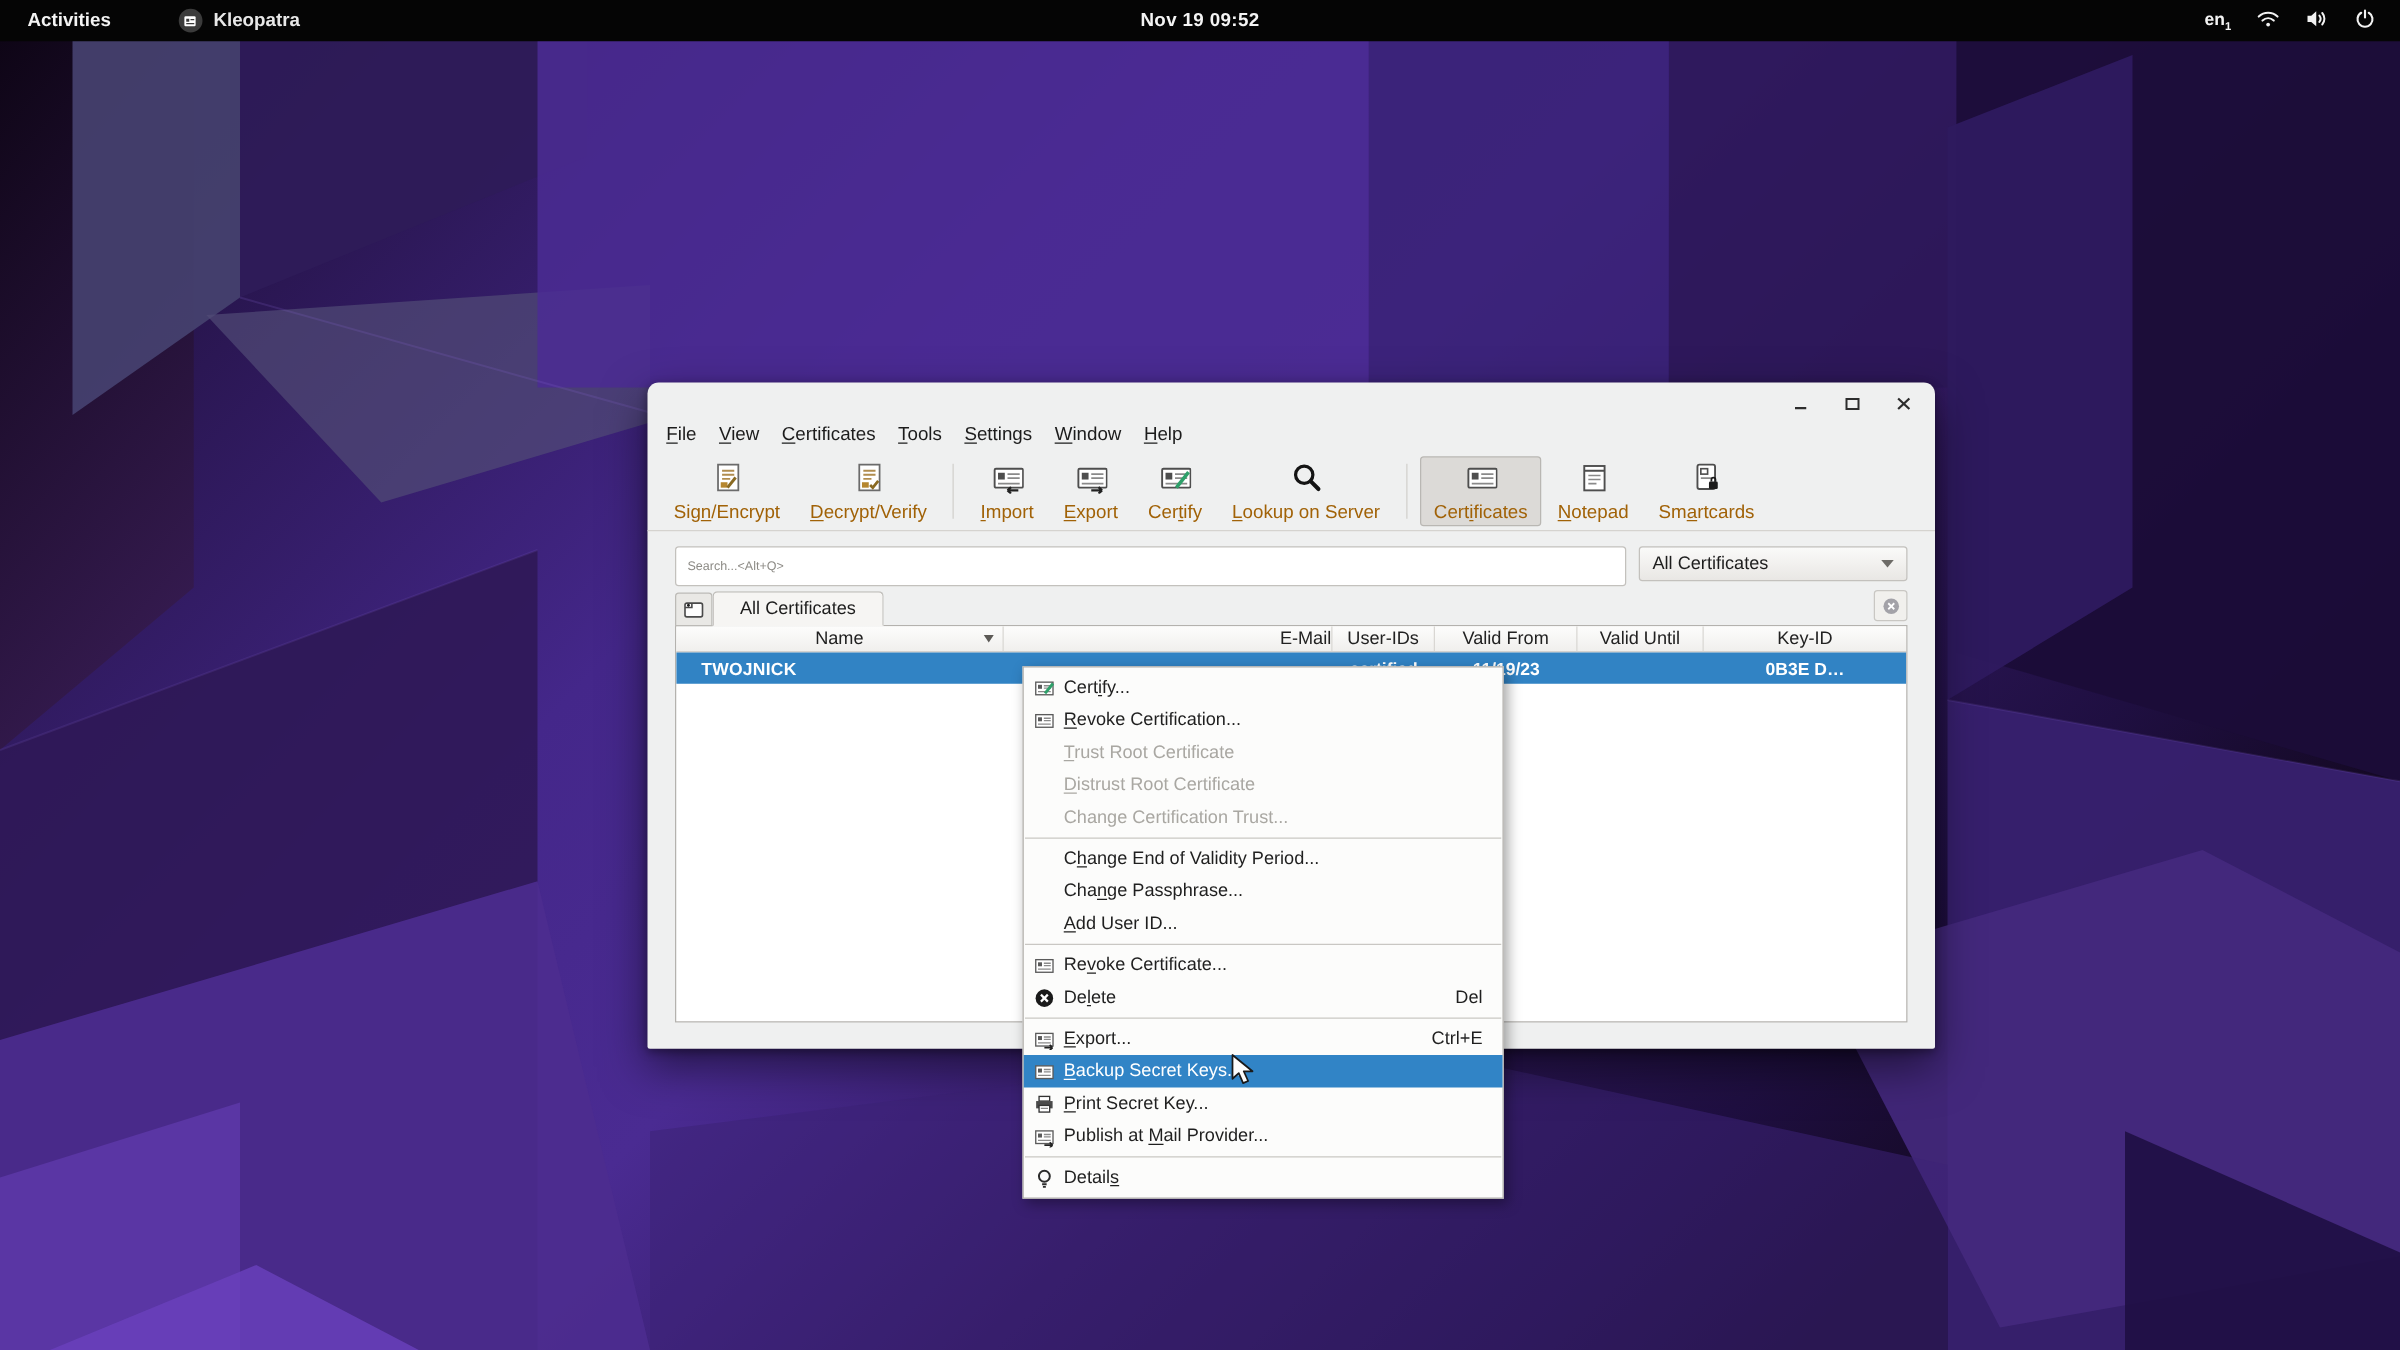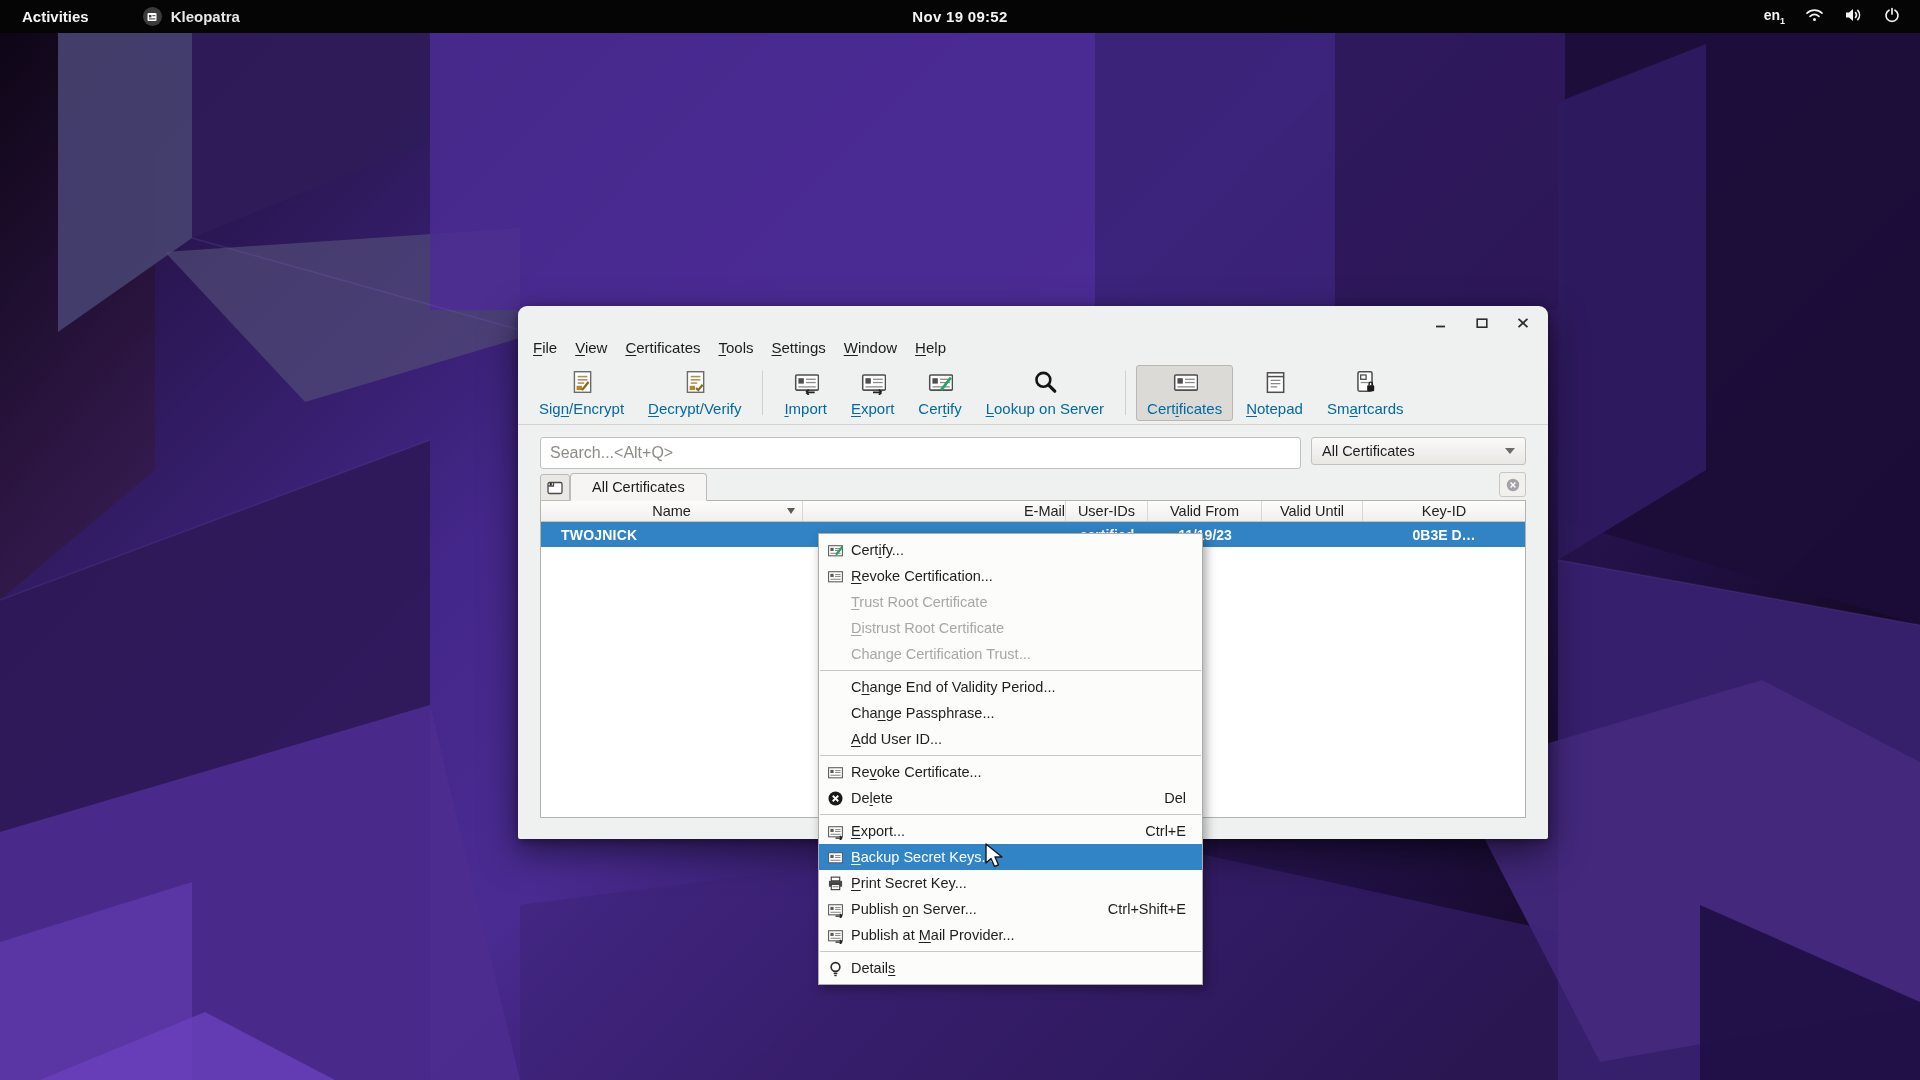--- a/index.html
+++ b/index.html
@@ -30,29 +30,29 @@
   .titlebar { height:28px; display:flex; align-items:center; justify-content:flex-end;
     gap:27px; padding:6px 18px 0 0; }
   .wctl { width:14px; height:14px; display:flex; align-items:center; justify-content:center; cursor:default; }
 
   .menubar { height:27px; display:flex; align-items:center; padding-left:6px; font-size:15px; color:#1c1c1c; }
   .mb-item { padding:3px 9px; }
 
   .toolbar { height:64px; border-bottom:1px solid #d5d3cf; display:flex; align-items:center;
     padding:0 10px; gap:2px; }
   .tbtn { display:flex; flex-direction:column; align-items:center; justify-content:center;
-    gap:2px; padding:4px 10px 3px; font-size:15px; color:#0369a1; border:1px solid transparent;
+    gap:2px; padding:4px 10px 3px; font-size:15px; color:#a16207; border:1px solid transparent;
     border-radius:3px; min-width:58px; height:56px;text-align:right; }
   .tbtn.selected { background:#dcdad7; border-color:#b9b7b3; }
   .tb-sep { width:1px; height:44px; background:#d2d0cc; margin:0 8px; }
 
   .content { padding:0 22px; }
   .search-row { margin-top:12px; display:flex; gap:10px; height:28px; }
   .search-input { flex:1; height:28px; border:1px solid #c3c1bd; border-radius:3px; background:#fff;
-    padding:15px 9px; font-size:16px; font-family:"Liberation Sans",sans-serif; color:#222; outline:none; }
+    padding:15px 9px; font-size:10px; font-family:"Liberation Sans",sans-serif; color:#222; outline:none; }
   .search-input::placeholder { color:#8d8b86; }
   .dropdown { width:215px; height:28px; border:1px solid #c3c1bd; border-radius:3px;
     background:linear-gradient(#fafaf9,#e9e7e4); display:flex; align-items:center;
     padding:0 10px; font-size:14.5px; color:#1d1d1d; }
   .dd-arrow { margin-left:auto; width:0; height:0; border-left:5px solid transparent;
     border-right:5px solid transparent; border-top:6px solid #6d6b67; }
 
   .tab-row { margin-top:5px; height:30px; display:flex; align-items:flex-end; position:relative; }
   .newtab-btn { width:30px; height:27px; border:1px solid #bcbab6; border-radius:3px 3px 0 0;
     background:#e9e8e5; display:flex; align-items:center; justify-content:center; margin-bottom:-1px; }
@@ -492,34 +492,20 @@
       <span class="ico">
         <svg width="17" height="17" viewBox="0 0 16 16">
           <rect x="1.5" y="3.5" width="13" height="9.5" fill="#fff" stroke="#5a5a5a"></rect>
           <rect x="3.2" y="5.5" width="3" height="3" fill="#5a5a5a"></rect>
           <line x1="7.6" y1="6.2" x2="12.8" y2="6.2" stroke="#8a8a8a"></line>
           <line x1="7.6" y1="8" x2="12.8" y2="8" stroke="#8a8a8a"></line>
           <line x1="3.2" y1="10.6" x2="12.8" y2="10.6" stroke="#8a8a8a"></line>
           <path d="M8 14.2h6.2m0 0-2.2-2m2.2 2-2.2 2" stroke="#222" fill="none" stroke-width="1.3"></path>
         </svg>
       </span>
-      <span class="lbl">Publish <span class="mn">o</span>n Server...</span>
-      <span class="sc">Ctrl+Shift+E</span>
-    </div>
-    <div class="mi">
-      <span class="ico">
-        <svg width="17" height="17" viewBox="0 0 16 16">
-          <rect x="1.5" y="3.5" width="13" height="9.5" fill="#fff" stroke="#5a5a5a"></rect>
-          <rect x="3.2" y="5.5" width="3" height="3" fill="#5a5a5a"></rect>
-          <line x1="7.6" y1="6.2" x2="12.8" y2="6.2" stroke="#8a8a8a"></line>
-          <line x1="7.6" y1="8" x2="12.8" y2="8" stroke="#8a8a8a"></line>
-          <line x1="3.2" y1="10.6" x2="12.8" y2="10.6" stroke="#8a8a8a"></line>
-          <path d="M8 14.2h6.2m0 0-2.2-2m2.2 2-2.2 2" stroke="#222" fill="none" stroke-width="1.3"></path>
-        </svg>
-      </span>
       <span class="lbl">Publish at <span class="mn">M</span>ail Provider...</span>
     </div>
     <div class="menu-sep"></div>
     <div class="mi">
       <span class="ico">
         <svg width="17" height="17" viewBox="0 0 16 16">
           <circle cx="8" cy="6.6" r="4.1" fill="none" stroke="#2c2c2c" stroke-width="1.5"></circle>
           <line x1="6.3" y1="12.6" x2="9.7" y2="12.6" stroke="#2c2c2c" stroke-width="1.5"></line>
           <line x1="6.9" y1="14.6" x2="9.1" y2="14.6" stroke="#2c2c2c" stroke-width="1.3"></line>
         </svg>

